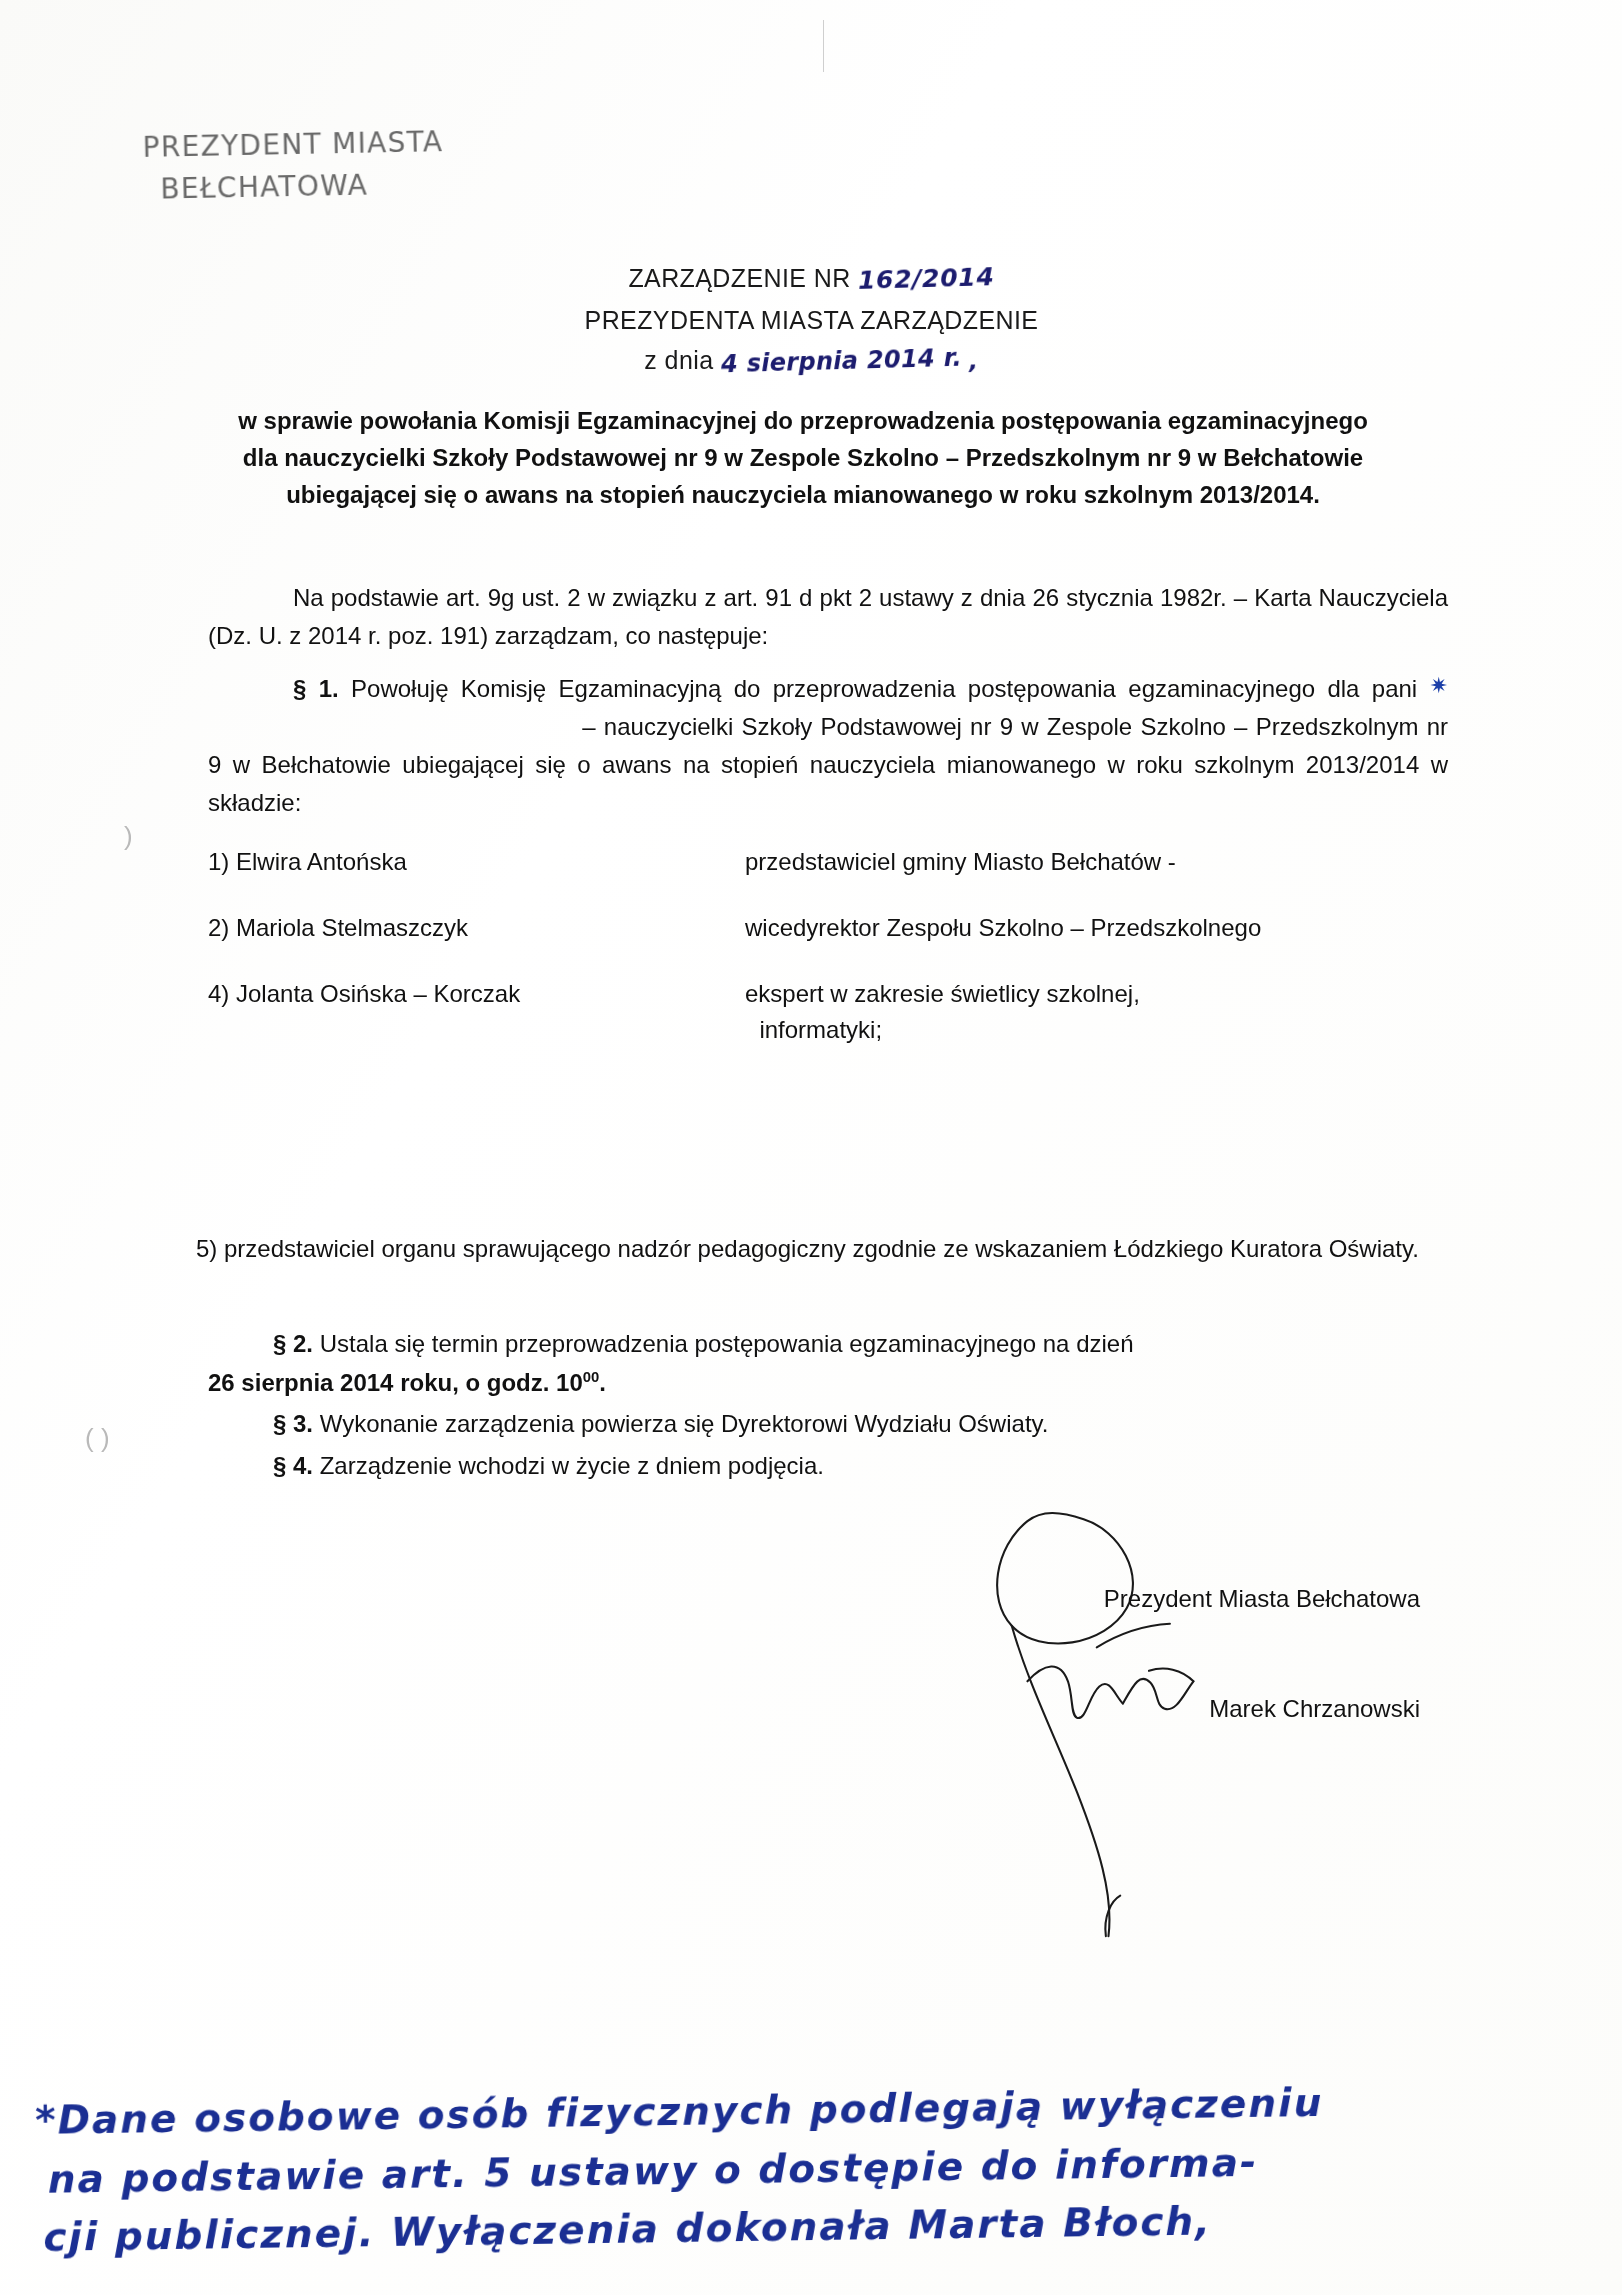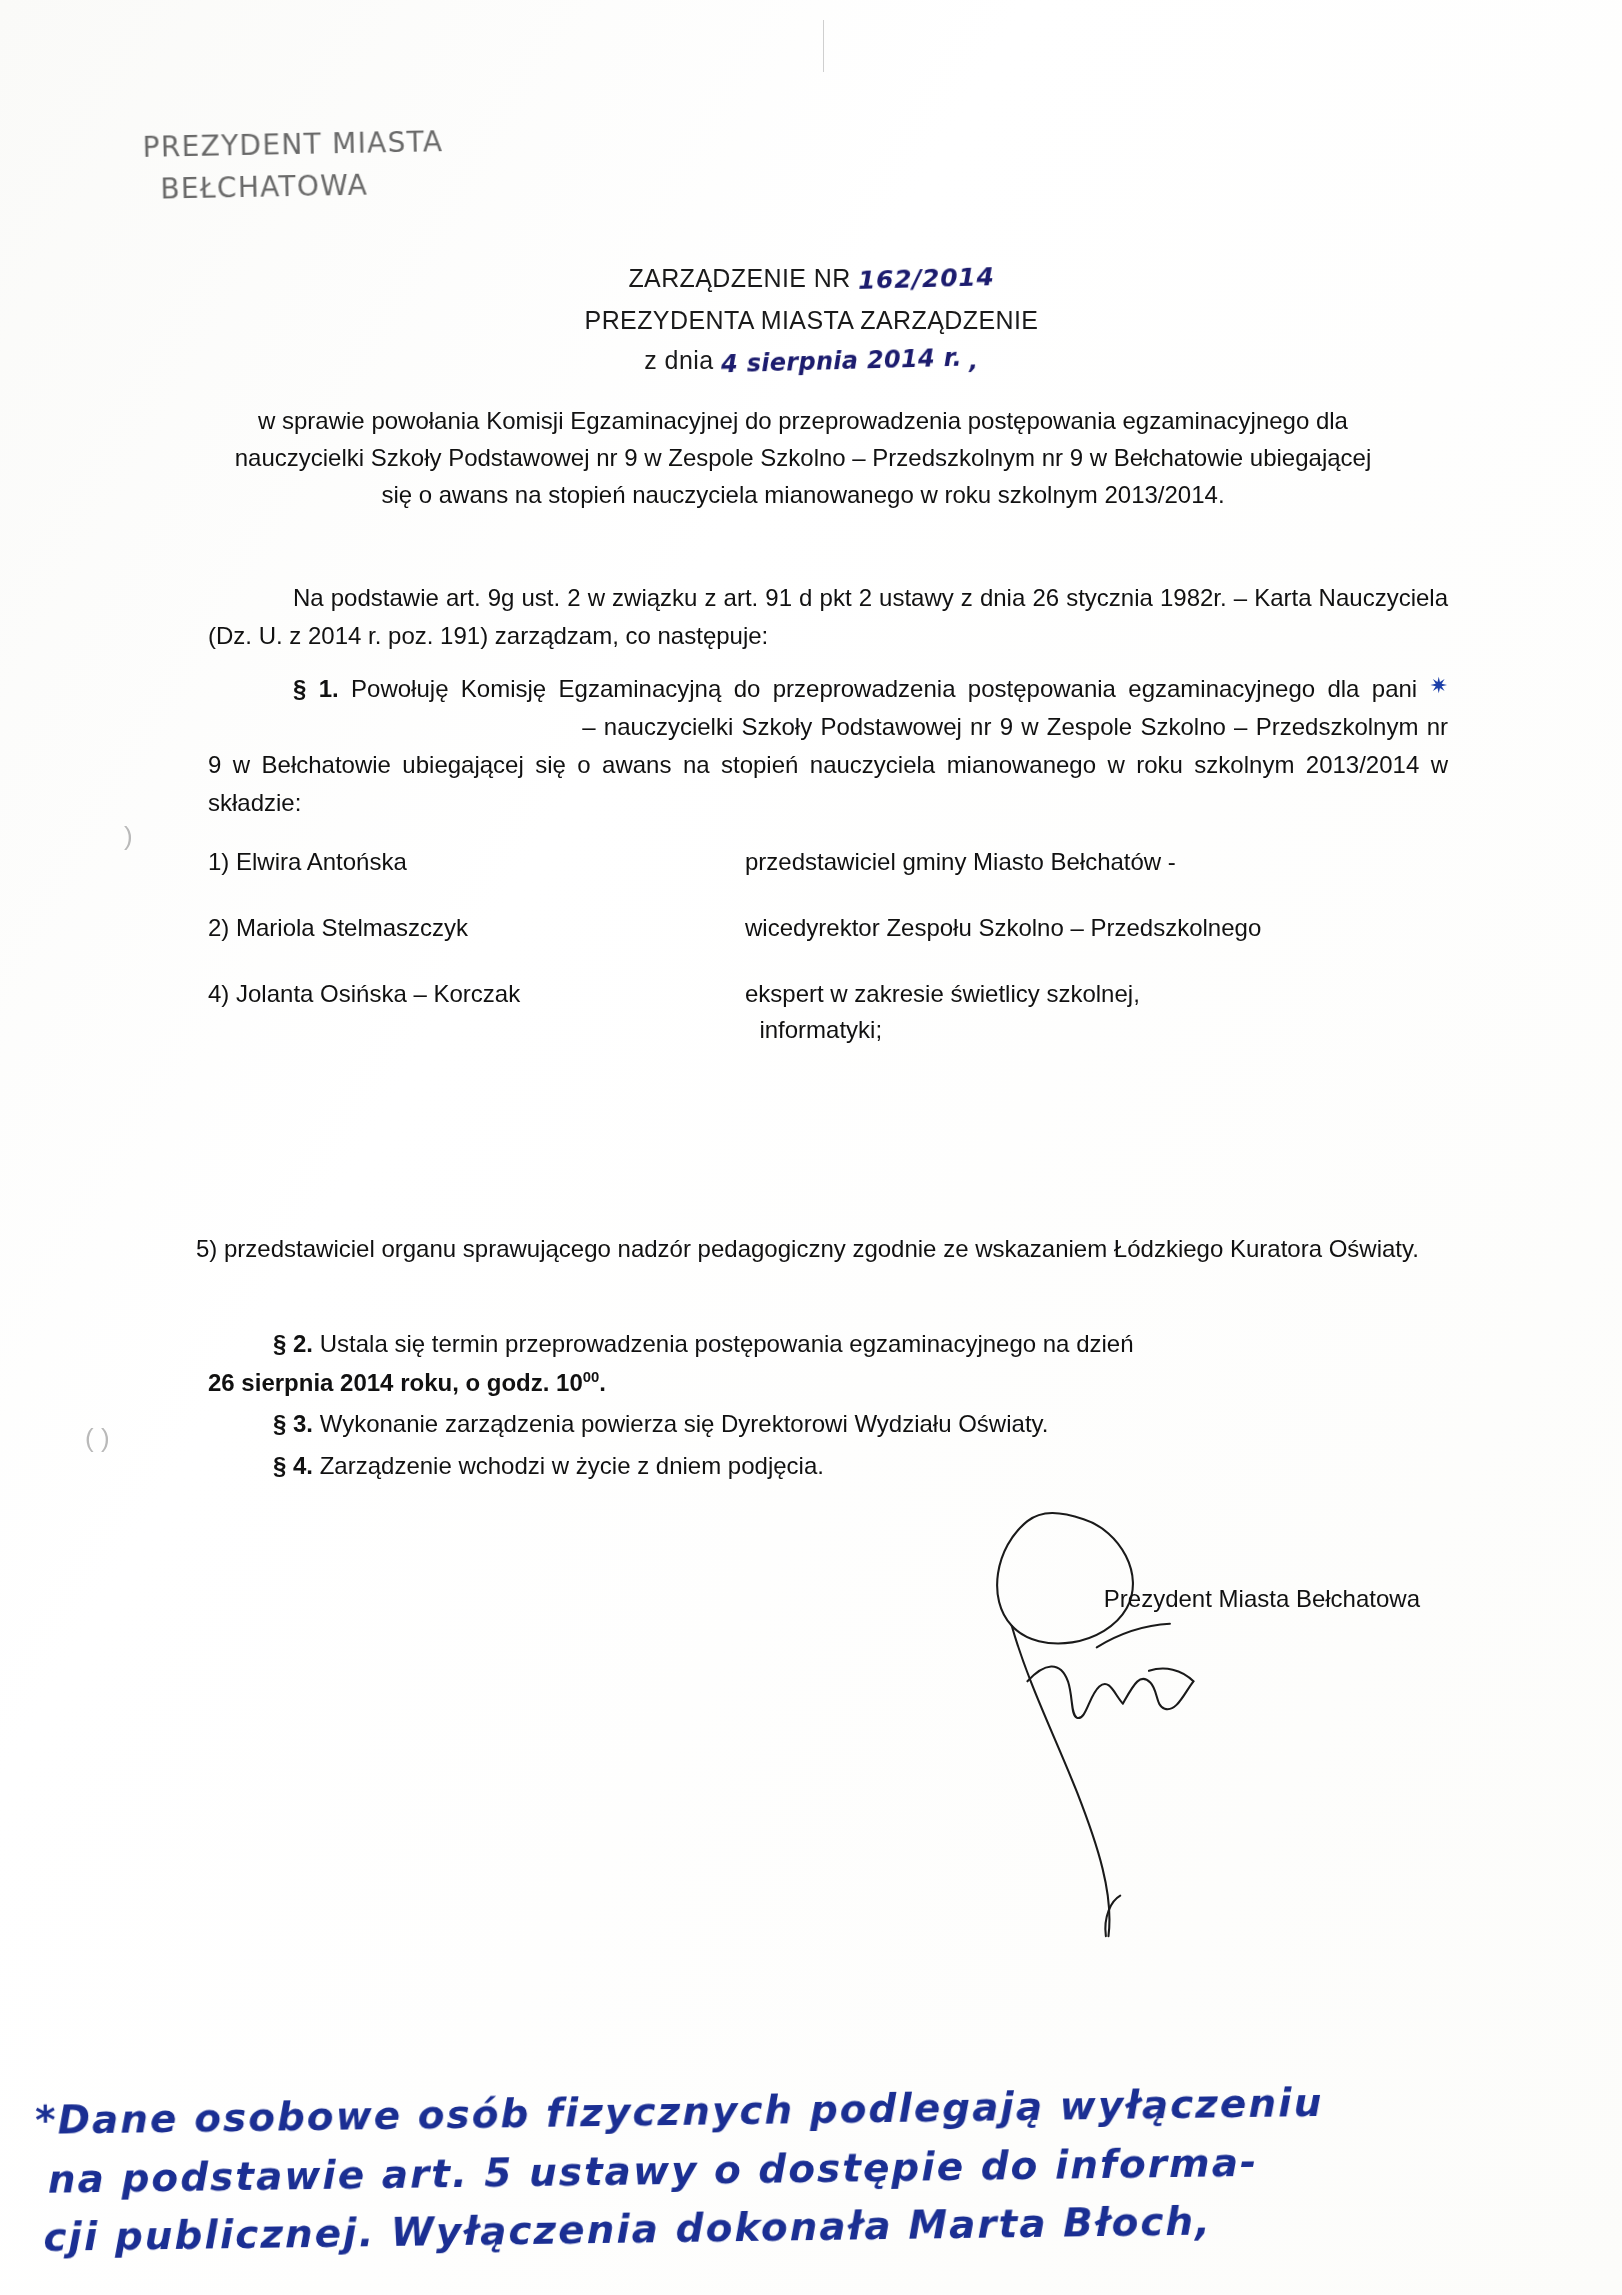--- a/index.html
+++ b/index.html
@@ -73,21 +73,21 @@
   .hand.date { font-size: 24px; letter-spacing: 0.3px; }
 
   
   .subject {
     position: absolute;
     left: 232px;
     width: 1142px;
     top: 402px;
     text-align: center;
     font-size: 24px;
-    font-weight: normal;
+    font-weight: bold;
     color: #111;
     line-height: 1.55;
   }
 
   
   .body-para {
     position: absolute;
     font-size: 24px;
     color: #111;
     line-height: 1.58;
@@ -313,20 +313,21 @@
         <path d="M240 690 C 236 660, 248 636, 262 628"></path>
         <path d="M120 300 C 146 272, 170 268, 182 300 C 190 324, 186 352, 196 356 C 210 360, 214 322, 230 308 C 246 294, 254 322, 266 334"></path>
         <path d="M266 334 C 282 306, 292 286, 308 302 C 320 314, 316 338, 330 342 C 348 348, 360 318, 374 300"></path>
         <path d="M374 300 C 356 282, 330 276, 306 284"></path>
         <path d="M226 248 C 262 226, 300 214, 338 212"></path>
       </g>
     </svg>
 
     <div class="signature-block">
       <div>Prezydent Miasta Bełchatowa</div>
+      <div class="sig-name">Marek Chrzanowski</div>
     </div>
 
     <div class="footnote">
       <span class="fl">*Dane osobowe osób fizycznych podlegają wyłączeniu</span>
       <span class="fl fl2">na podstawie art. 5 ustawy o dostępie do informa-</span>
       <span class="fl fl3">cji publicznej. Wyłączenia dokonała Marta Błoch,</span>
     </div>
 
     <div class="artifact" style="left:124px; top:821px;">)</div>
     <div class="artifact" style="left:85px; top:1423px;">(   )</div>

